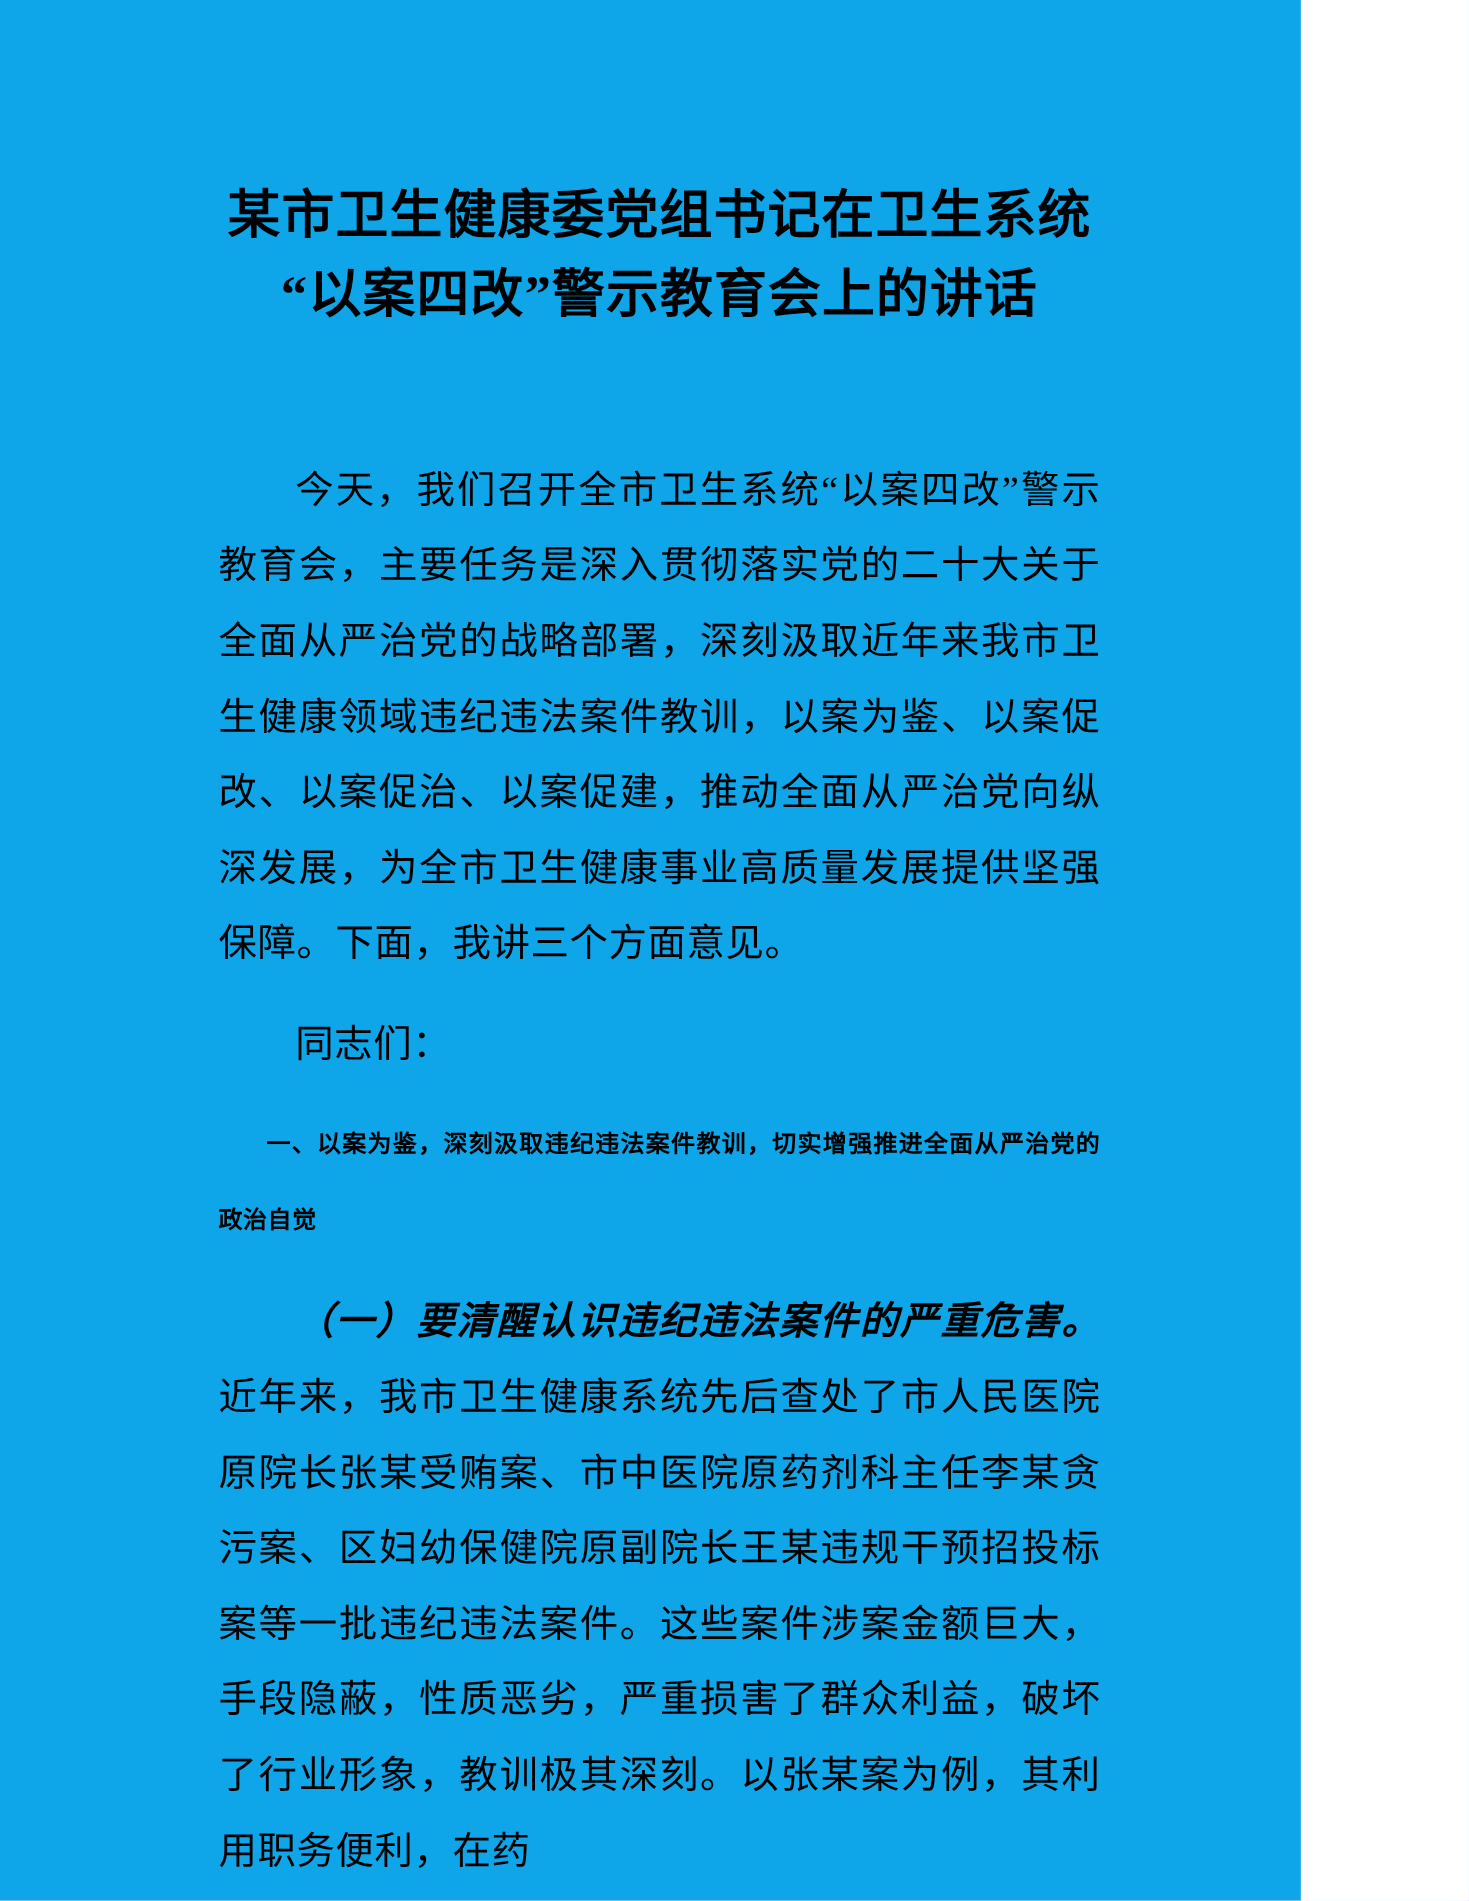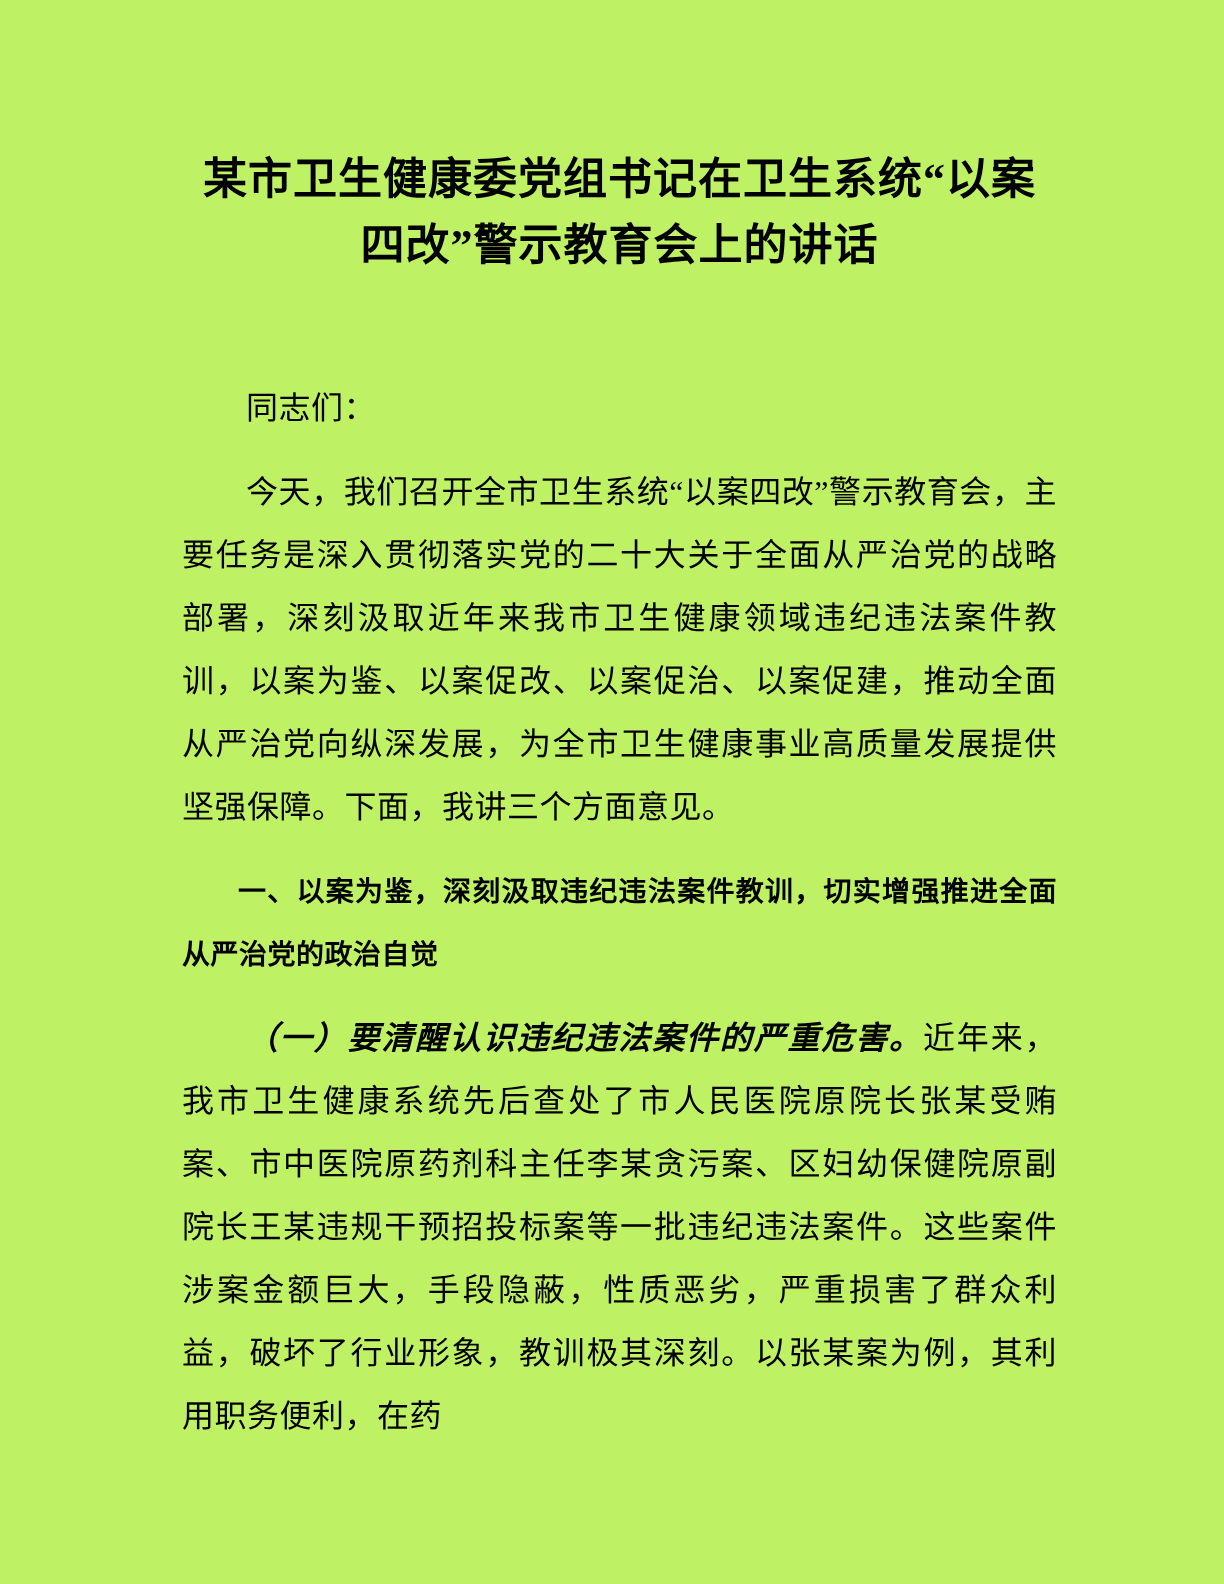--- a/index.html
+++ b/index.html
@@ -5,23 +5,23 @@
   * { margin: 0; padding: 0; box-sizing: border-box; }
   html, body { background: #ffffff; }
   body {
     width: 1224px;
     height: 1584px;
     font-family: "Liberation Serif", serif;
     color: #000000;
     overflow: hidden;
   }
   .page {
-    width: 1224px;
+    width: 1084px;
     height: 1584px;
-    background: #bef264;
+    background: #0ea5e9;
     padding: 147px 167px 0 182px;
   }
   .doc-title {
     font-family: "Liberation Serif", serif;
     font-size: 44px;
     font-weight: 700;
     line-height: 66px;
     text-align: center;
     letter-spacing: 1px;
     color: #000000;
@@ -32,21 +32,21 @@
     line-height: 63px;
     text-align: justify;
     text-justify: inter-ideograph;
     text-indent: 2em;
     letter-spacing: 0.5px;
     margin-bottom: 21px;
     color: #000000;
   }
   .heading1 {
     font-family: "Liberation Sans", sans-serif;
-    font-size: 28px;
+    font-size: 20px;
     font-weight: 700;
     line-height: 63px;
     text-align: justify;
     text-justify: inter-ideograph;
     text-indent: 2em;
     letter-spacing: 0.5px;
     margin-bottom: 21px;
     color: #000000;
   }
   .lead-bold {
@@ -55,21 +55,21 @@
     font-style: italic;
   }
 </style>
 </head>
 <body>
 
 <div class="page">
 
   <h1 class="doc-title">某市卫生健康委党组书记在卫生系统“以案四改”警示教育会上的讲话</h1>
 
+  <p class="body-para">今天，我们召开全市卫生系统“以案四改”警示教育会，主要任务是深入贯彻落实党的二十大关于全面从严治党的战略部署，深刻汲取近年来我市卫生健康领域违纪违法案件教训，以案为鉴、以案促改、以案促治、以案促建，推动全面从严治党向纵深发展，为全市卫生健康事业高质量发展提供坚强保障。下面，我讲三个方面意见。</p>
+
   <p class="body-para">同志们：</p>
-
-  <p class="body-para">今天，我们召开全市卫生系统“以案四改”警示教育会，主要任务是深入贯彻落实党的二十大关于全面从严治党的战略部署，深刻汲取近年来我市卫生健康领域违纪违法案件教训，以案为鉴、以案促改、以案促治、以案促建，推动全面从严治党向纵深发展，为全市卫生健康事业高质量发展提供坚强保障。下面，我讲三个方面意见。</p>
 
   <p class="heading1">一、以案为鉴，深刻汲取违纪违法案件教训，切实增强推进全面从严治党的政治自觉</p>
 
   <p class="body-para"><span class="lead-bold">（一）要清醒认识违纪违法案件的严重危害。</span><span>近年来，我市卫生健康系统先后查处了市人民医院原院长张某受贿案、市中医院原药剂科主任李某贪污案、区妇幼保健院原副院长王某违规干预招投标案等一批违纪违法案件。这些案件涉案金额巨大，手段隐蔽，性质恶劣，严重损害了群众利益，破坏了行业形象，教训极其深刻。以张某案为例，其利用职务便利，在药</span></p>
 
 </div>
 
 </body></html>

